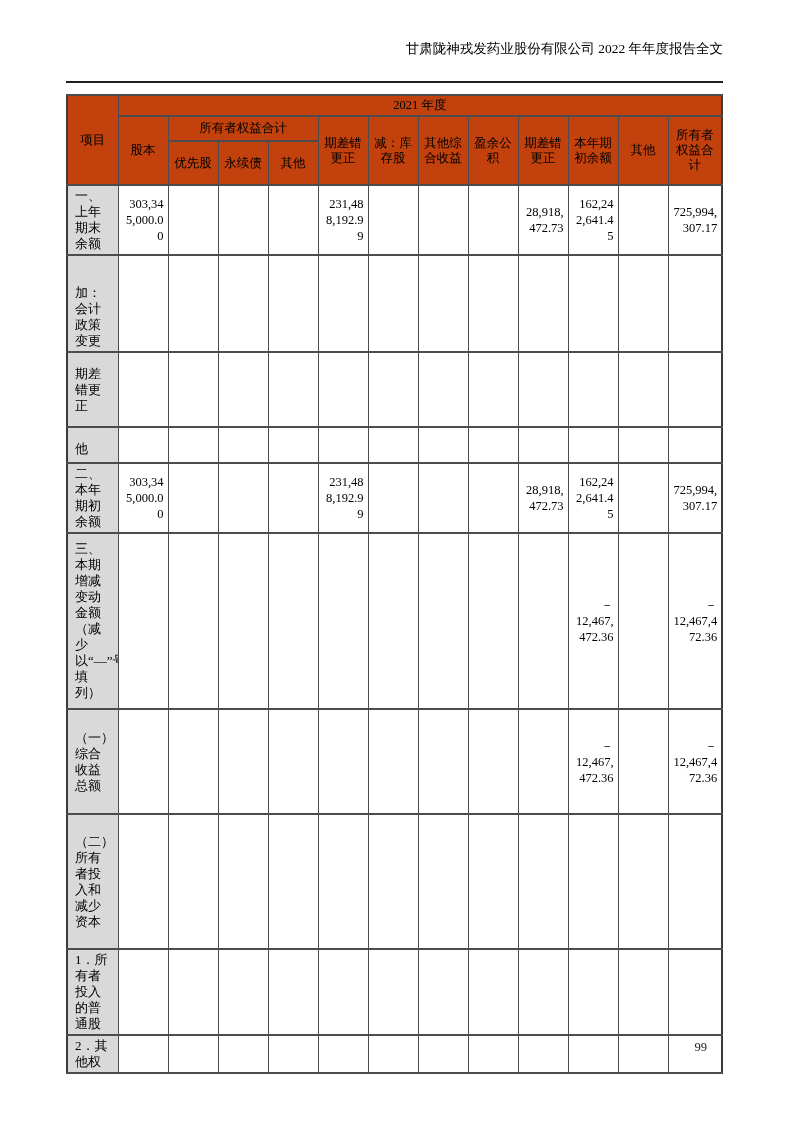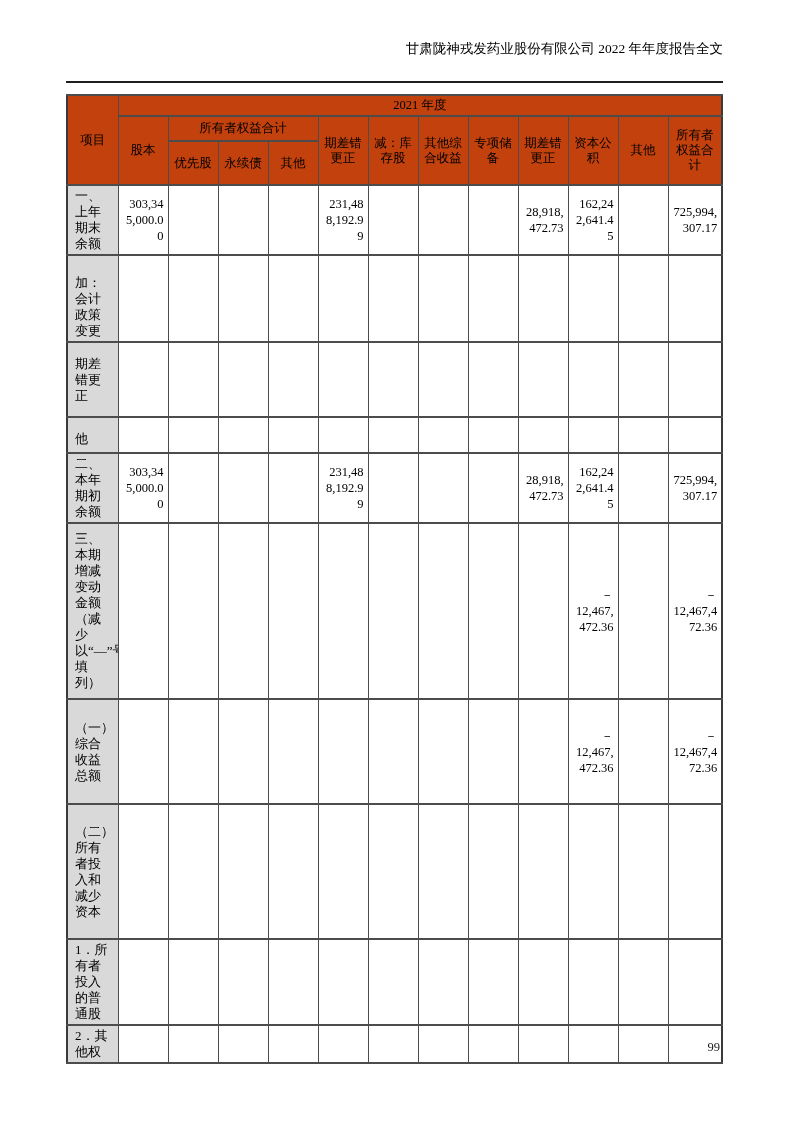--- a/index.html
+++ b/index.html
@@ -53,24 +53,24 @@
   tbody tr:nth-child(1){ height:57px; }
   tbody tr:nth-child(2){ height:87px; }
   tbody tr:nth-child(3){ height:75px;border-radius:8px; }
   tbody tr:nth-child(4){ height:36px; }
   tbody tr:nth-child(5){ height:57px; }
   tbody tr:nth-child(6){ height:176px; }
   tbody tr:nth-child(7){ height:105px; }
   tbody tr:nth-child(8){ height:135px; }
   tbody tr:nth-child(9){ height:84px; }
   tbody tr:nth-child(10){ height:36px; }
-  tbody tr:nth-child(2) td.lbl { vertical-align:top; padding-top:3px; }
+  tbody tr:nth-child(2) td.lbl { vertical-align:top; padding-top:13px; }
   tbody tr:nth-child(4) td.lbl { vertical-align:bottom; padding-bottom:5px; }
   .page-number {
-    position:absolute; top:1040px; right:73px;
+    position:absolute; top:1040px; right:86px;
     font-size:12.5px; color:#1a1a1a;
   }
 </style>
 </head>
 <body>
 
 <div class="page">
 
   <div class="doc-header">
     <span>甘肃陇神戎发药业股份有限公司 2022 年年度报告全文</span>
@@ -96,23 +96,23 @@
       <tr>
         <th rowspan="3">项目</th>
         <th colspan="12">2021 年度</th>
       </tr>
       <tr>
         <th rowspan="2">股本</th>
         <th colspan="3">所有者权益合计</th>
         <th rowspan="2">期差错更正</th>
         <th rowspan="2">减：库存股</th>
         <th rowspan="2">其他综合收益</th>
-        <th rowspan="2">专项储备</th>
+        <th rowspan="2">盈余公积</th>
         <th rowspan="2">期差错更正</th>
-        <th rowspan="2">资本公积</th>
+        <th rowspan="2">本年期初余额</th>
         <th rowspan="2">其他</th>
         <th rowspan="2">所有者权益合计</th>
       </tr>
       <tr>
         <th>优先股</th>
         <th>永续债</th>
         <th>其他</th>
       </tr>
     </thead>
     <tbody id="equity-body">

